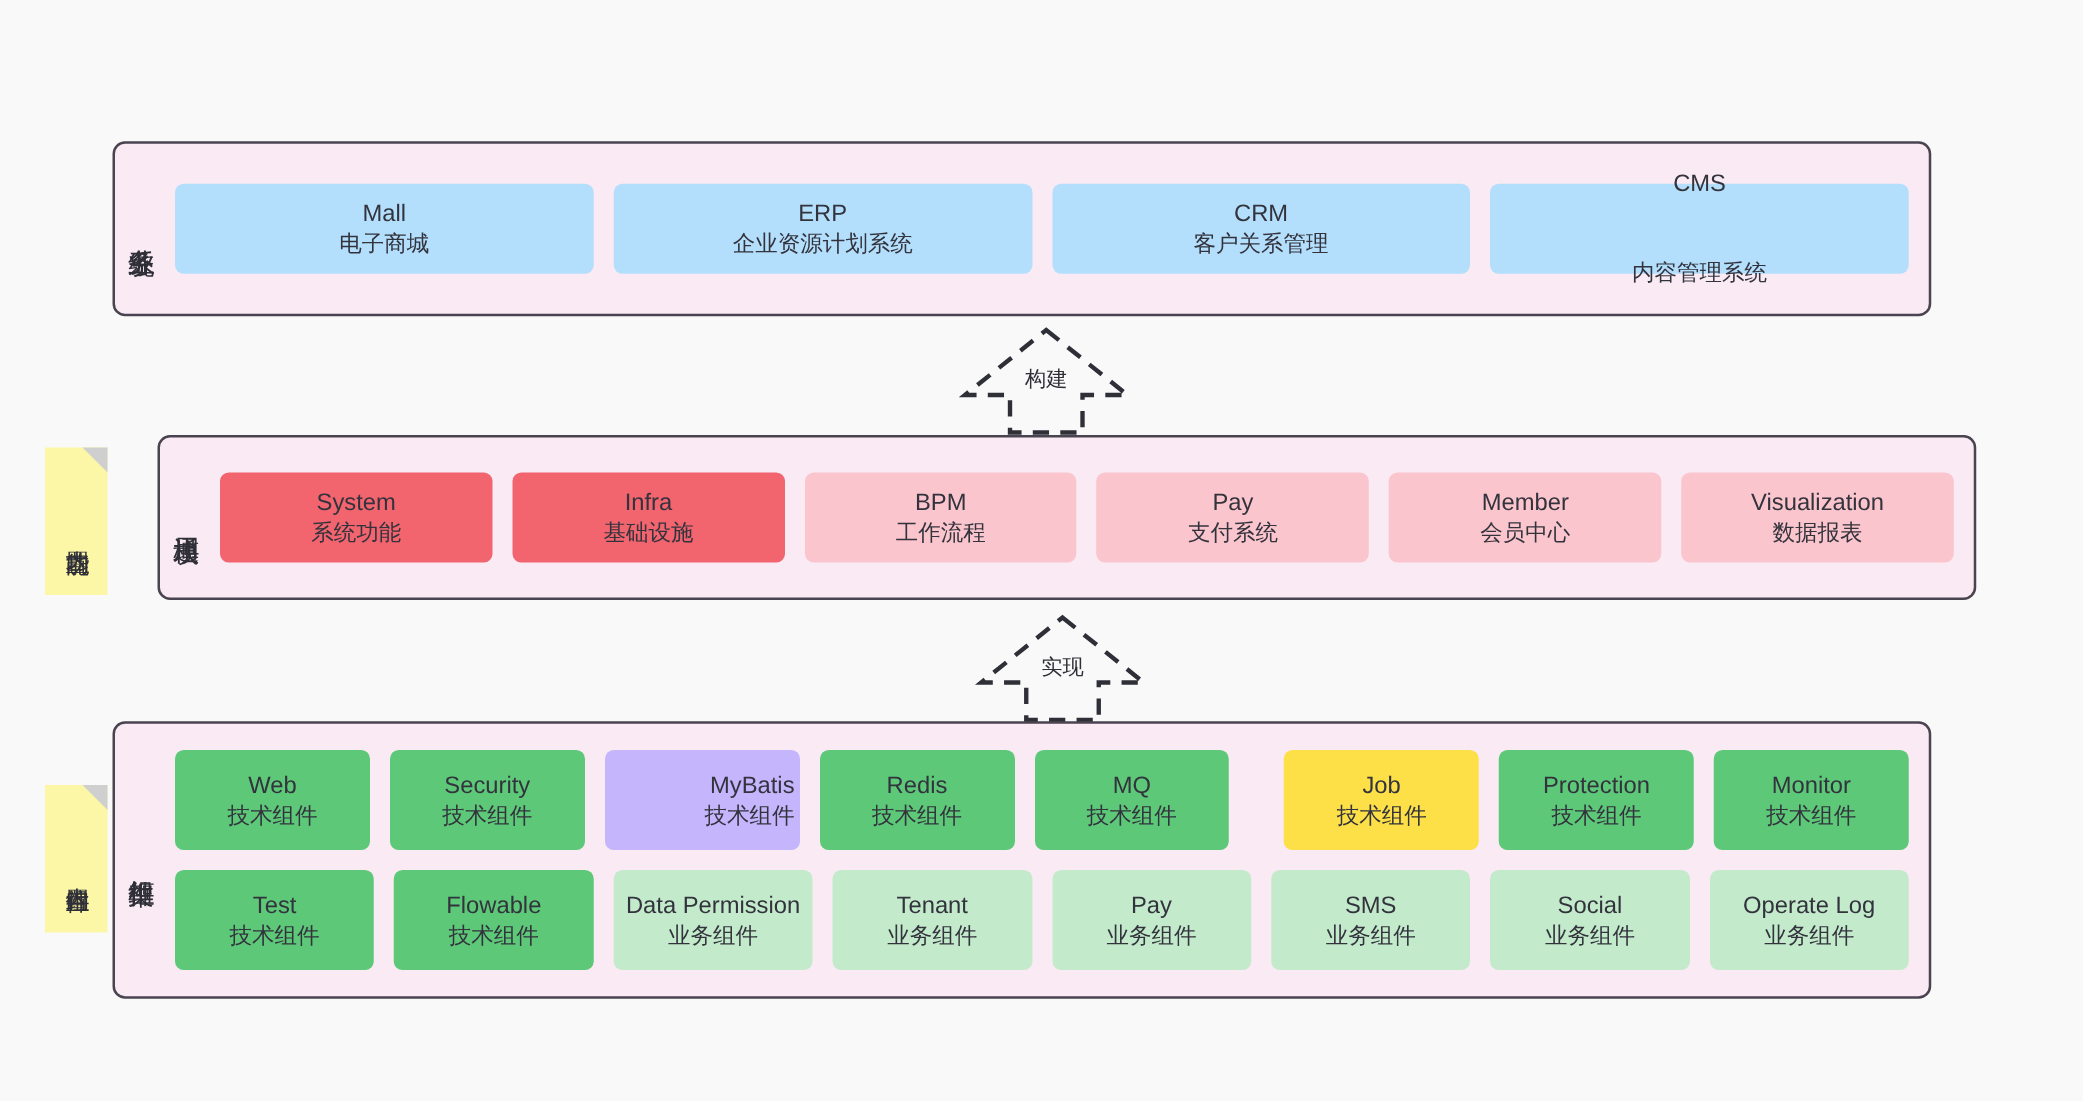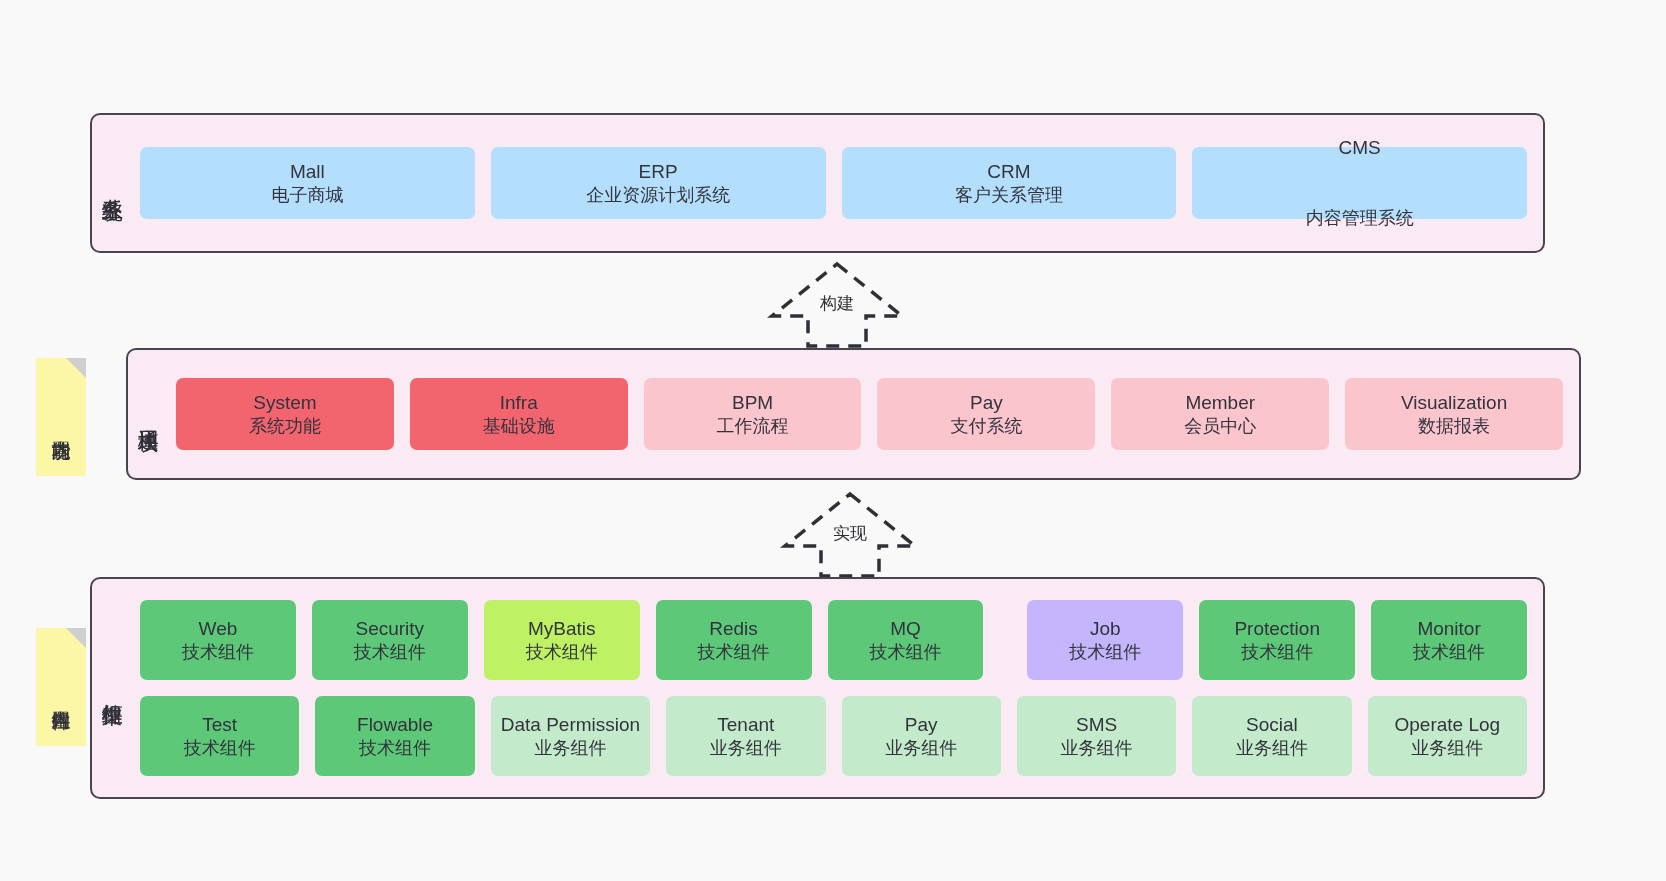--- a/index.html
+++ b/index.html
@@ -203,33 +203,33 @@
     <div class="layer-body">
       <div class="row">
         <div class="card" style="background: rgb(92, 200, 120);">
           <span class="en">Web</span>
           <span class="cn">技术组件</span>
         </div>
         <div class="card" style="background: rgb(92, 200, 120);">
           <span class="en">Security</span>
           <span class="cn">技术组件</span>
         </div>
-        <div class="card" style="background: #bef264;">
+        <div class="card" style="background: #c4b5fd; align-items: flex-end;">
           <span class="en">MyBatis</span>
           <span class="cn">技术组件</span>
         </div>
         <div class="card" style="background: rgb(92, 200, 120);">
           <span class="en">Redis</span>
           <span class="cn">技术组件</span>
         </div>
         <div class="card" style="background: rgb(92, 200, 120);">
           <span class="en">MQ</span>
           <span class="cn">技术组件</span>
         </div>
-        <div class="card" style="background: #c4b5fd; margin-left: 28px;">
+        <div class="card" style="background: #fde047; margin-left: 28px;">
           <span class="en">Job</span>
           <span class="cn">技术组件</span>
         </div>
         <div class="card" style="background: rgb(92, 200, 120);">
           <span class="en">Protection</span>
           <span class="cn">技术组件</span>
         </div>
         <div class="card" style="background: rgb(92, 200, 120);">
           <span class="en">Monitor</span>
           <span class="cn">技术组件</span>

